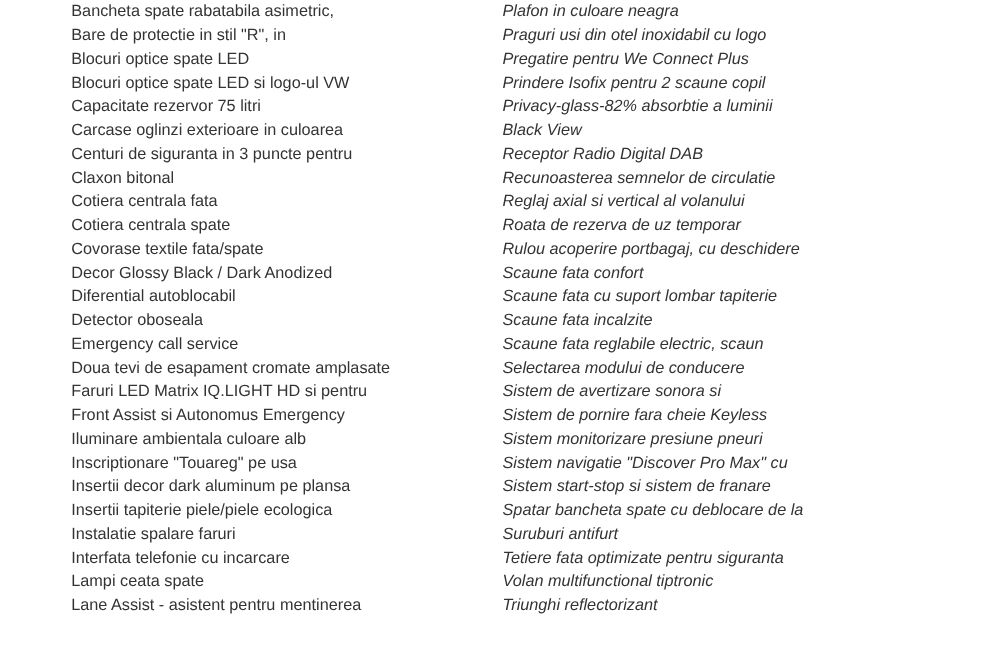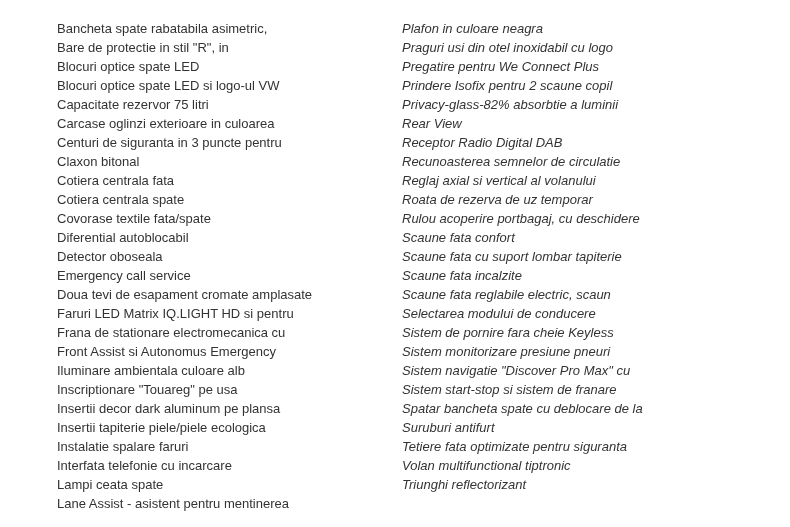--- a/index.html
+++ b/index.html
@@ -14,21 +14,20 @@
     position: relative;
     font-family: "Liberation Sans", sans-serif;
   }
   .feature-list {
     position: absolute;
     inset: 0;
   }
   .col {
     position: absolute;
     top: -1px;
-    margin-top: 20px;
   }
   .col-left  { left: 57px; }
   .col-right { left: 402px; font-style: italic; }
   .feature-item {
     font-size: 13px;
     line-height: 19px;
     color: #333333;
     white-space: nowrap;
   }
 </style>
@@ -41,53 +40,54 @@
       <div class="feature-item">Bare de protectie in stil "R", in</div>
       <div class="feature-item">Blocuri optice spate LED</div>
       <div class="feature-item">Blocuri optice spate LED si logo-ul VW</div>
       <div class="feature-item">Capacitate rezervor 75 litri</div>
       <div class="feature-item">Carcase oglinzi exterioare in culoarea</div>
       <div class="feature-item">Centuri de siguranta in 3 puncte pentru</div>
       <div class="feature-item">Claxon bitonal</div>
       <div class="feature-item">Cotiera centrala fata</div>
       <div class="feature-item">Cotiera centrala spate</div>
       <div class="feature-item">Covorase textile fata/spate</div>
+      <div class="feature-item">Decor Glossy Black / Dark Anodized</div>
       <div class="feature-item">Diferential autoblocabil</div>
       <div class="feature-item">Detector oboseala</div>
       <div class="feature-item">Emergency call service</div>
       <div class="feature-item">Doua tevi de esapament cromate amplasate</div>
       <div class="feature-item">Faruri LED Matrix IQ.LIGHT HD si pentru</div>
-      <div class="feature-item">Frana de stationare electromecanica cu</div>
       <div class="feature-item">Front Assist si Autonomus Emergency</div>
       <div class="feature-item">Iluminare ambientala culoare alb</div>
       <div class="feature-item">Inscriptionare "Touareg" pe usa</div>
       <div class="feature-item">Insertii decor dark aluminum pe plansa</div>
       <div class="feature-item">Insertii tapiterie piele/piele ecologica</div>
       <div class="feature-item">Instalatie spalare faruri</div>
       <div class="feature-item">Interfata telefonie cu incarcare</div>
       <div class="feature-item">Lampi ceata spate</div>
       <div class="feature-item">Lane Assist - asistent pentru mentinerea</div>
     </div>
   <div class="col col-right">
       <div class="feature-item">Plafon in culoare neagra</div>
       <div class="feature-item">Praguri usi din otel inoxidabil cu logo</div>
       <div class="feature-item">Pregatire pentru We Connect Plus</div>
       <div class="feature-item">Prindere Isofix pentru 2 scaune copil</div>
       <div class="feature-item">Privacy-glass-82% absorbtie a luminii</div>
-      <div class="feature-item">Rear View</div>
+      <div class="feature-item">Black View</div>
       <div class="feature-item">Receptor Radio Digital DAB</div>
       <div class="feature-item">Recunoasterea semnelor de circulatie</div>
       <div class="feature-item">Reglaj axial si vertical al volanului</div>
       <div class="feature-item">Roata de rezerva de uz temporar</div>
       <div class="feature-item">Rulou acoperire portbagaj, cu deschidere</div>
       <div class="feature-item">Scaune fata confort</div>
       <div class="feature-item">Scaune fata cu suport lombar tapiterie</div>
       <div class="feature-item">Scaune fata incalzite</div>
       <div class="feature-item">Scaune fata reglabile electric, scaun</div>
       <div class="feature-item">Selectarea modului de conducere</div>
+      <div class="feature-item">Sistem de avertizare sonora si</div>
       <div class="feature-item">Sistem de pornire fara cheie Keyless</div>
       <div class="feature-item">Sistem monitorizare presiune pneuri</div>
       <div class="feature-item">Sistem navigatie "Discover Pro Max" cu</div>
       <div class="feature-item">Sistem start-stop si sistem de franare</div>
       <div class="feature-item">Spatar bancheta spate cu deblocare de la</div>
       <div class="feature-item">Suruburi antifurt</div>
       <div class="feature-item">Tetiere fata optimizate pentru siguranta</div>
       <div class="feature-item">Volan multifunctional tiptronic</div>
       <div class="feature-item">Triunghi reflectorizant</div>
     </div>

